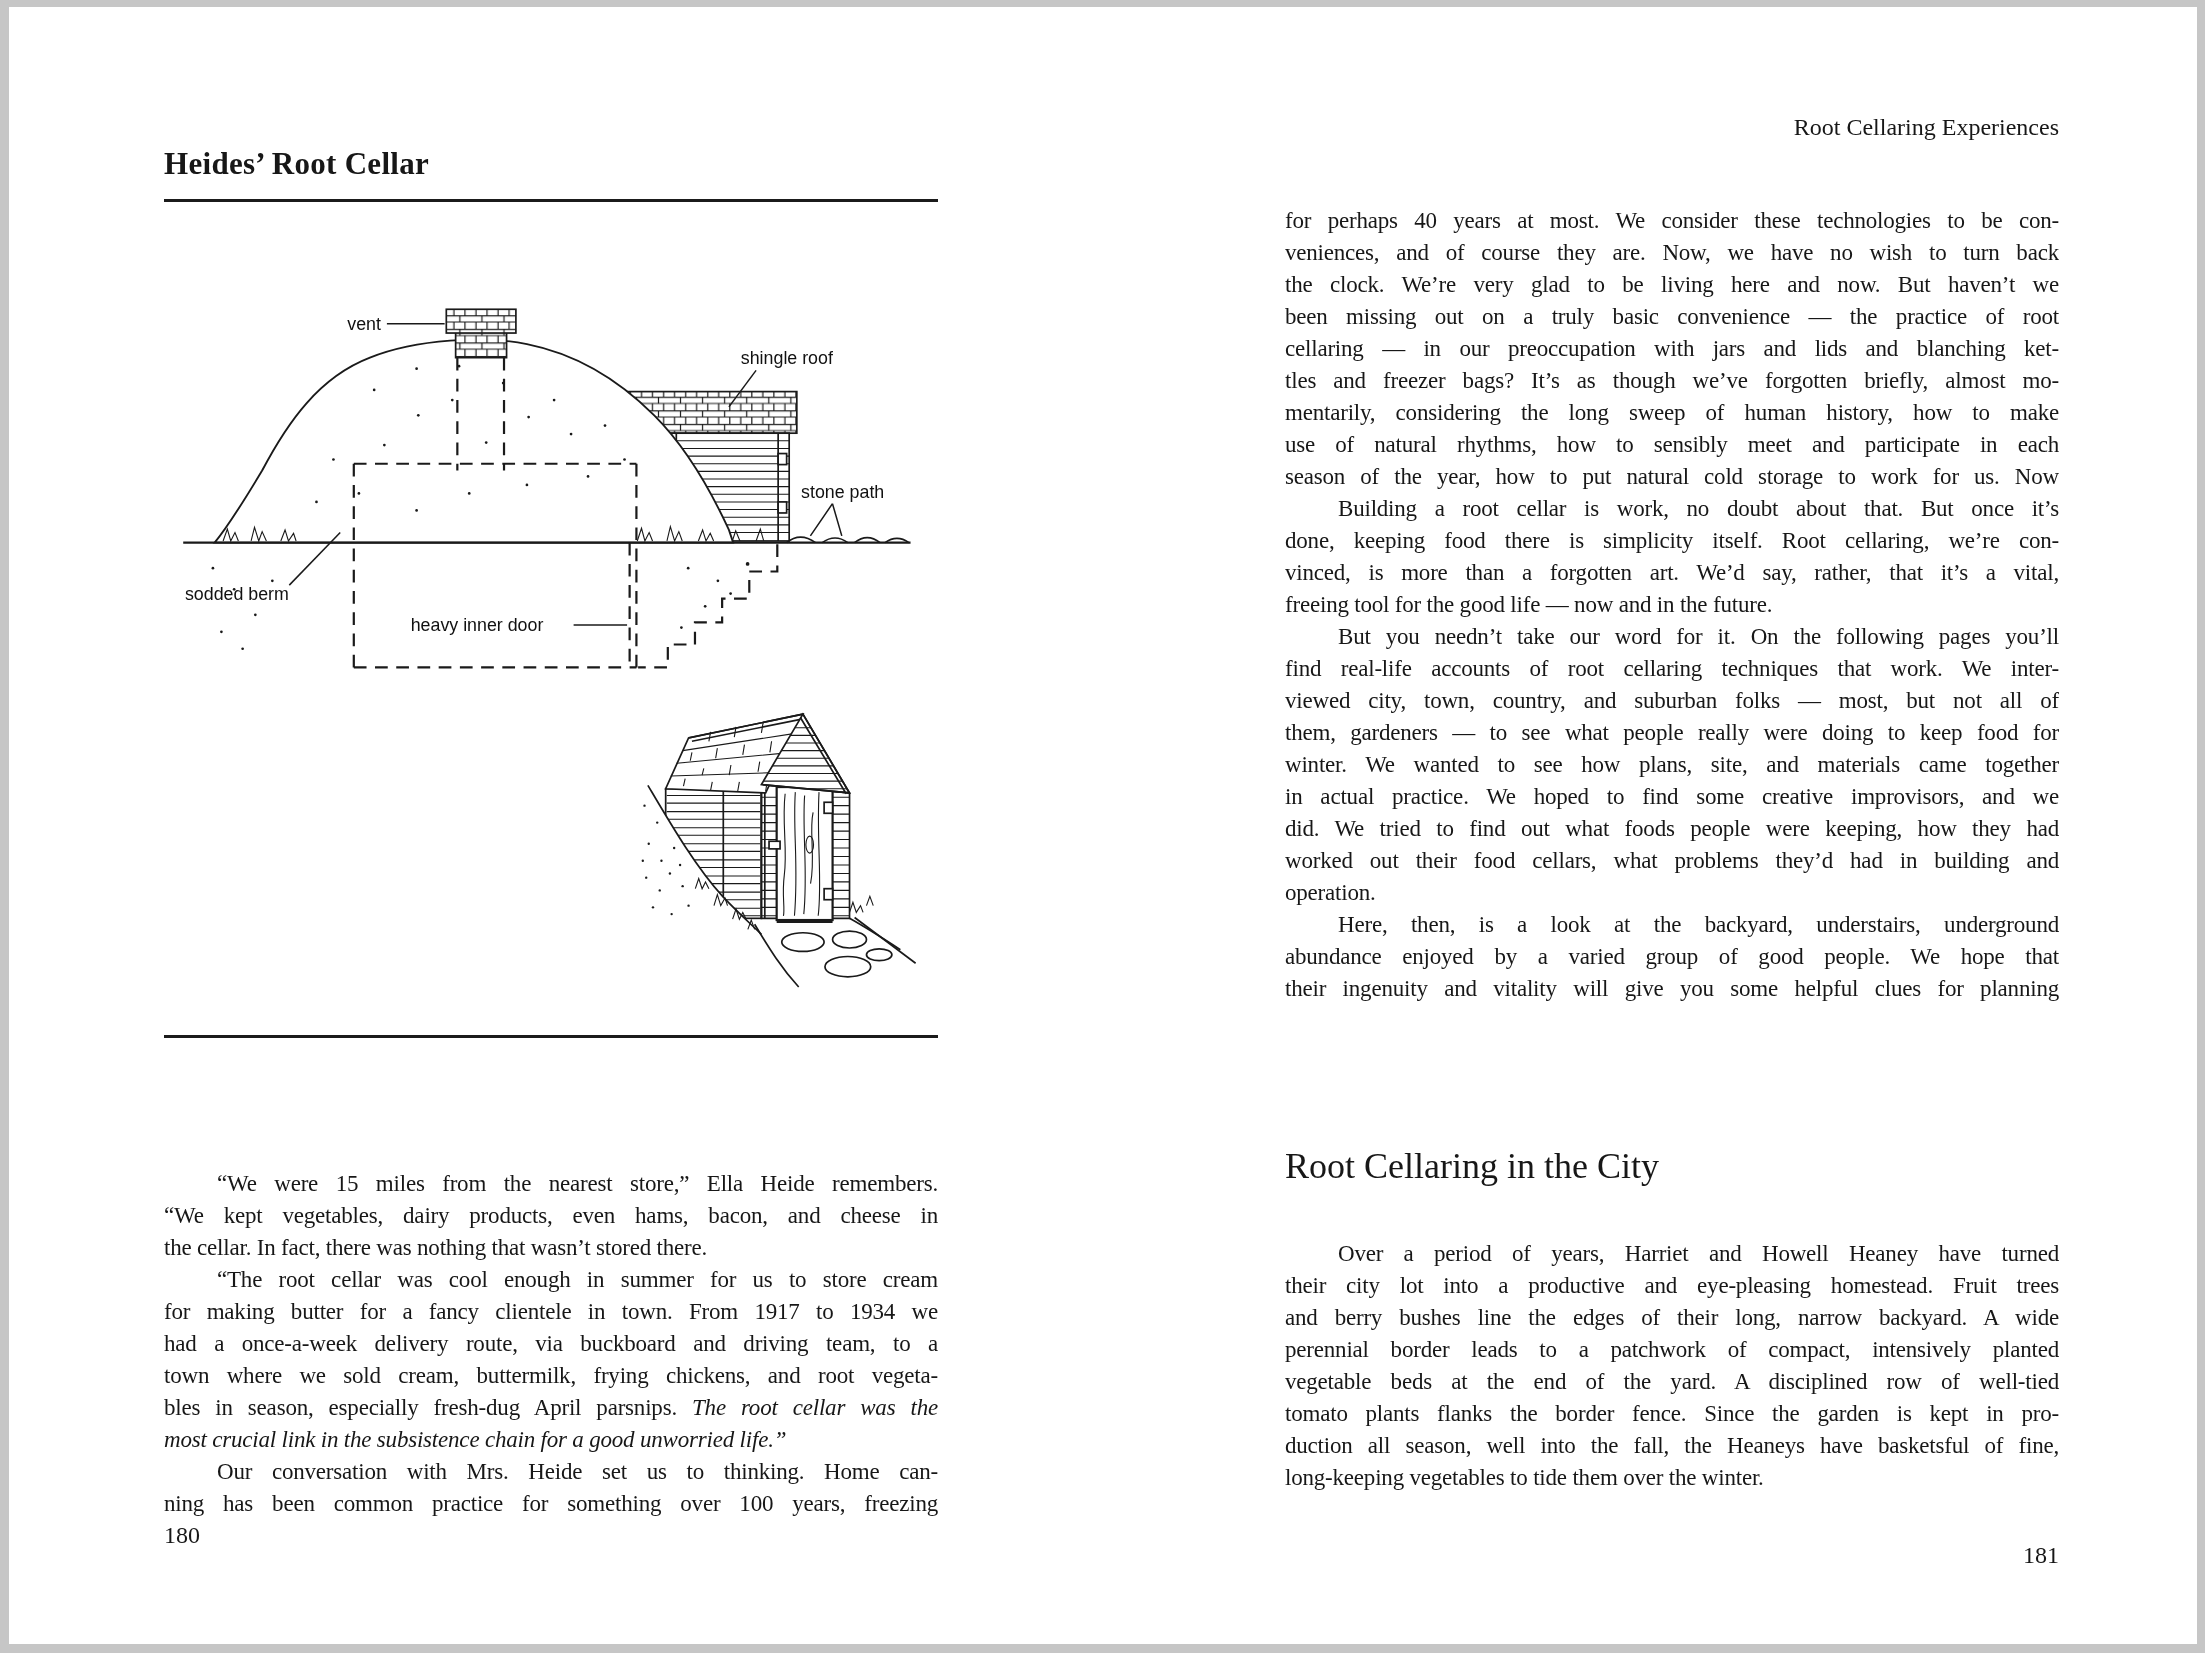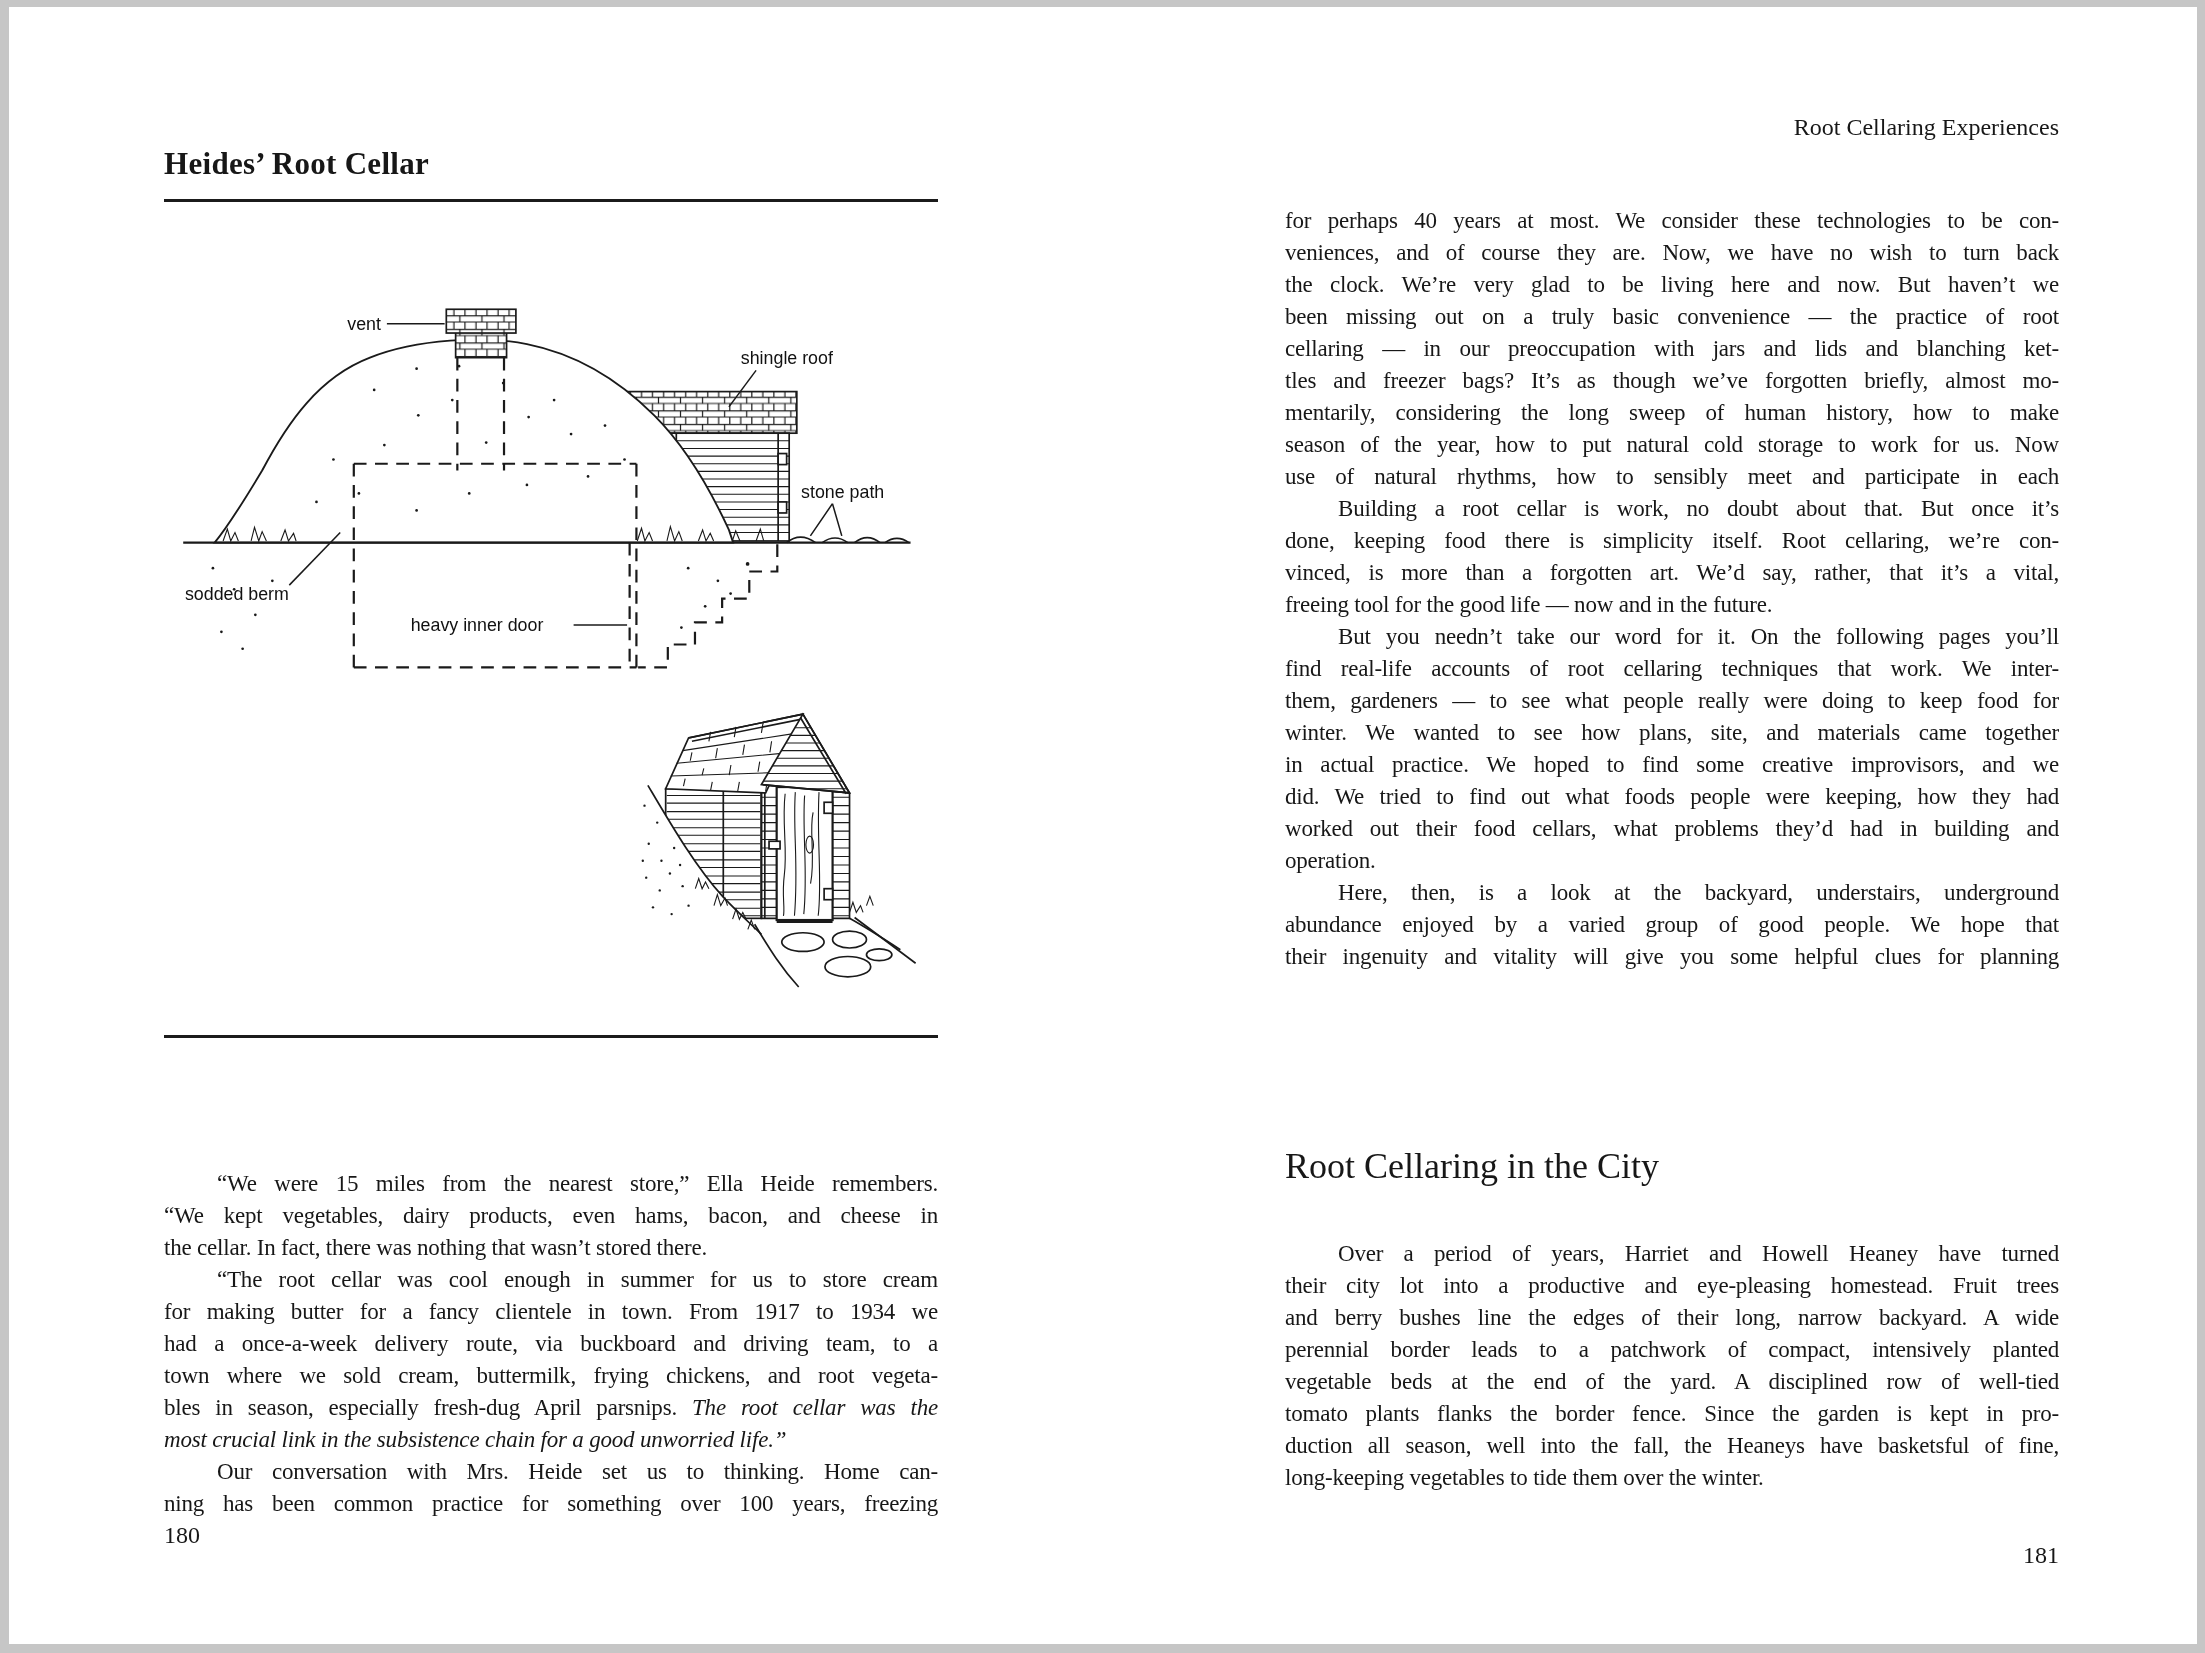--- a/index.html
+++ b/index.html
@@ -290,32 +290,33 @@
 
     <div class="bodytext bodytext-main">
         <div class="para">
           <div class="line"><span>for perhaps 40 years at most. We consider these technologies to be con-</span></div>
           <div class="line"><span>veniences, and of course they are. Now, we have no wish to turn back</span></div>
           <div class="line"><span>the clock. We’re very glad to be living here and now. But haven’t we</span></div>
           <div class="line"><span>been missing out on a truly basic convenience — the practice of root</span></div>
           <div class="line"><span>cellaring — in our preoccupation with jars and lids and blanching ket-</span></div>
           <div class="line"><span>tles and freezer bags? It’s as though we’ve forgotten briefly, almost mo-</span></div>
           <div class="line"><span>mentarily, considering the long sweep of human history, how to make</span></div>
+          <div class="line"><span>use of natural rhythms, how to sensibly meet and participate in each</span></div>
           <div class="line"><span>season of the year, how to put natural cold storage to work for us. Now</span></div>
-          <div class="line"><span>use of natural rhythms, how to sensibly meet and participate in each</span></div>
         </div>
         <div class="para">
           <div class="line indent"><span>Building a root cellar is work, no doubt about that. But once it’s</span></div>
           <div class="line"><span>done, keeping food there is simplicity itself. Root cellaring, we’re con-</span></div>
           <div class="line"><span>vinced, is more than a forgotten art. We’d say, rather, that it’s a vital,</span></div>
           <div class="line last"><span>freeing tool for the good life — now and in the future.</span></div>
         </div>
         <div class="para">
           <div class="line indent"><span>But you needn’t take our word for it. On the following pages you’ll</span></div>
           <div class="line"><span>find real-life accounts of root cellaring techniques that work. We inter-</span></div>
+          <div class="line"><span>viewed city, town, country, and suburban folks — most, but not all of</span></div>
           <div class="line"><span>them, gardeners — to see what people really were doing to keep food for</span></div>
           <div class="line"><span>winter. We wanted to see how plans, site, and materials came together</span></div>
           <div class="line"><span>in actual practice. We hoped to find some creative improvisors, and we</span></div>
           <div class="line"><span>did. We tried to find out what foods people were keeping, how they had</span></div>
           <div class="line"><span>worked out their food cellars, what problems they’d had in building and</span></div>
           <div class="line last"><span>operation.</span></div>
         </div>
         <div class="para">
           <div class="line indent"><span>Here, then, is a look at the backyard, understairs, underground</span></div>
           <div class="line"><span>abundance enjoyed by a varied group of good people. We hope that</span></div>

